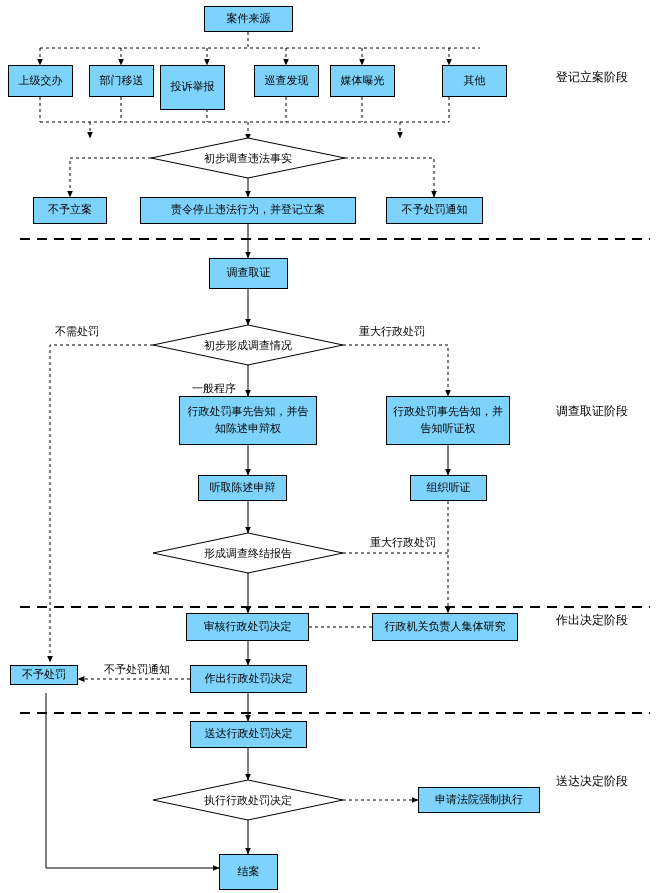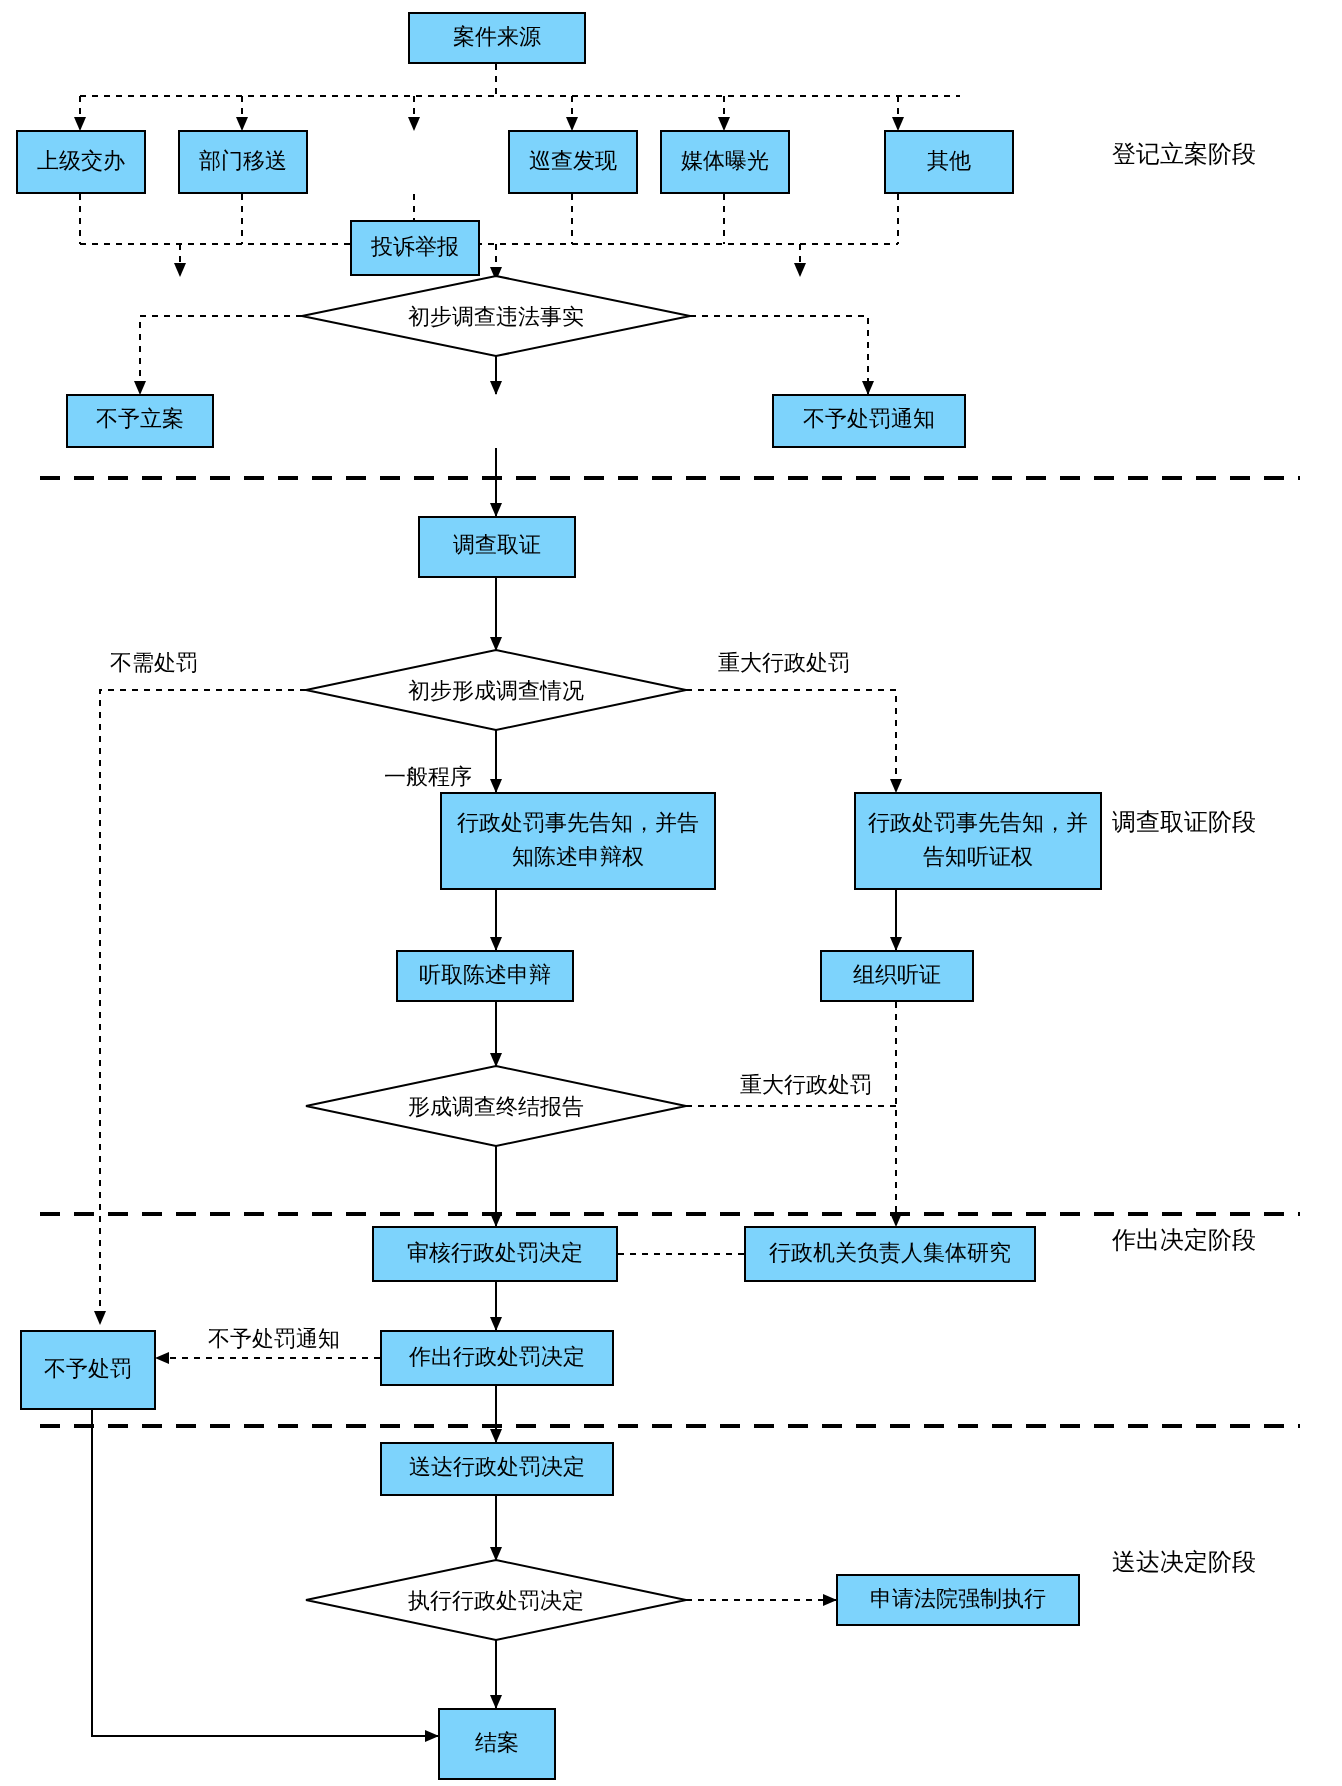--- a/index.html
+++ b/index.html
@@ -1,19 +1,19 @@
 <!DOCTYPE html>
 <html><head>
 <meta charset="utf-8">
 <style>
   html,body{margin:0;padding:0;background:#fff;}
   body{font-family:"DejaVu Sans","Liberation Sans",sans-serif;}
   #stage{position:relative;width:671px;height:893px;background:#fff;overflow:hidden;}
   .box{position:absolute;border:1px solid #000;background:#7dd3fc;display:flex;align-items:center;justify-content:center;text-align:center;font-size:11px;line-height:1.35;color:#000;box-sizing:border-box;padding:2px 4px;}
-  .box.multi{line-height:1.5;margin-left:41px;}
+  .box.multi{line-height:1.5;}
   .dia{position:absolute;}
   .dia svg{display:block;overflow:visible;}
   .dia .dlabel{position:absolute;left:0;top:0;width:100%;height:100%;display:flex;align-items:center;justify-content:center;font-size:11px;color:#000;text-align:center;}
   .stage-label{position:absolute;font-size:12px;color:#000;white-space:nowrap;}
   .elabel{position:absolute;font-size:11px;color:#000;white-space:nowrap;}
   svg.lines{position:absolute;left:0;top:0;width:671px;height:893px;pointer-events:none;}
 </style>
 </head>
 <body>
 
@@ -102,33 +102,34 @@
 
   <div class="stage-label" style="left:556px;top:69px;">登记立案阶段</div>
   <div class="stage-label" style="left:556px;top:403px;">调查取证阶段</div>
   <div class="stage-label" style="left:556px;top:612px;">作出决定阶段</div>
   <div class="stage-label" style="left:556px;top:773px;">送达决定阶段</div>
 
   <div class="box" style="left:204px;top:6px;width:89px;height:26px;">案件来源</div>
 
   <div class="box" style="left:8px;top:65px;width:65px;height:32px;">上级交办</div>
   <div class="box" style="left:89px;top:65px;width:65px;height:32px;">部门移送</div>
-  <div class="box" style="left:175px;top:65px;width:65px;height:28px;margin-top:45px;">投诉举报</div>
+  <div class="box" style="left:160px;top:65px;width:65px;height:45px;">投诉举报</div>
   <div class="box" style="left:254px;top:65px;width:65px;height:32px;">巡查发现</div>
   <div class="box" style="left:330px;top:65px;width:65px;height:32px;">媒体曝光</div>
   <div class="box" style="left:417px;top:65px;width:65px;height:32px;margin-left:25px;">其他</div>
 
   <div class="dia" style="left:151px;top:138px;width:194px;height:40px;">
     <svg width="194" height="40" viewBox="0 0 194 40">
         <polygon points="97,0 194,20 97,40 0,20" fill="#fff" stroke="#000" stroke-width="1"></polygon>
       </svg>
     <div class="dlabel">初步调查违法事实</div>
   </div>
 
   <div class="box" style="left:33px;top:197px;width:74px;height:27px;">不予立案</div>
+  <div class="box" style="left:140px;top:197px;width:216px;height:27px;">责令停止违法行为，并登记立案</div>
   <div class="box" style="left:386px;top:197px;width:97px;height:27px;">不予处罚通知</div>
 
   <div class="box" style="left:209px;top:258px;width:79px;height:31px;">调查取证</div>
 
   <div class="dia" style="left:153px;top:325px;width:190px;height:40px;">
     <svg width="190" height="40" viewBox="0 0 190 40">
         <polygon points="95,0 190,20 95,40 0,20" fill="#fff" stroke="#000" stroke-width="1"></polygon>
       </svg>
     <div class="dlabel">初步形成调查情况</div>
   </div>
@@ -142,21 +143,21 @@
   <div class="dia" style="left:153px;top:533px;width:190px;height:40px;">
     <svg width="190" height="40" viewBox="0 0 190 40">
         <polygon points="95,0 190,20 95,40 0,20" fill="#fff" stroke="#000" stroke-width="1"></polygon>
       </svg>
     <div class="dlabel">形成调查终结报告</div>
   </div>
 
   <div class="box" style="left:186px;top:613px;width:123px;height:28px;">审核行政处罚决定</div>
   <div class="box" style="left:372px;top:613px;width:146px;height:28px;">行政机关负责人集体研究</div>
 
-  <div class="box" style="left:10px;top:665px;width:68px;height:40px;">不予处罚</div>
+  <div class="box" style="left:10px;top:665px;width:68px;height:20px;">不予处罚</div>
   <div class="box" style="left:190px;top:665px;width:117px;height:28px;">作出行政处罚决定</div>
 
   <div class="box" style="left:190px;top:721px;width:117px;height:27px;">送达行政处罚决定</div>
 
   <div class="dia" style="left:153px;top:780px;width:190px;height:40px;">
     <svg width="190" height="40" viewBox="0 0 190 40">
         <polygon points="95,0 190,20 95,40 0,20" fill="#fff" stroke="#000" stroke-width="1"></polygon>
       </svg>
     <div class="dlabel">执行行政处罚决定</div>
   </div>

